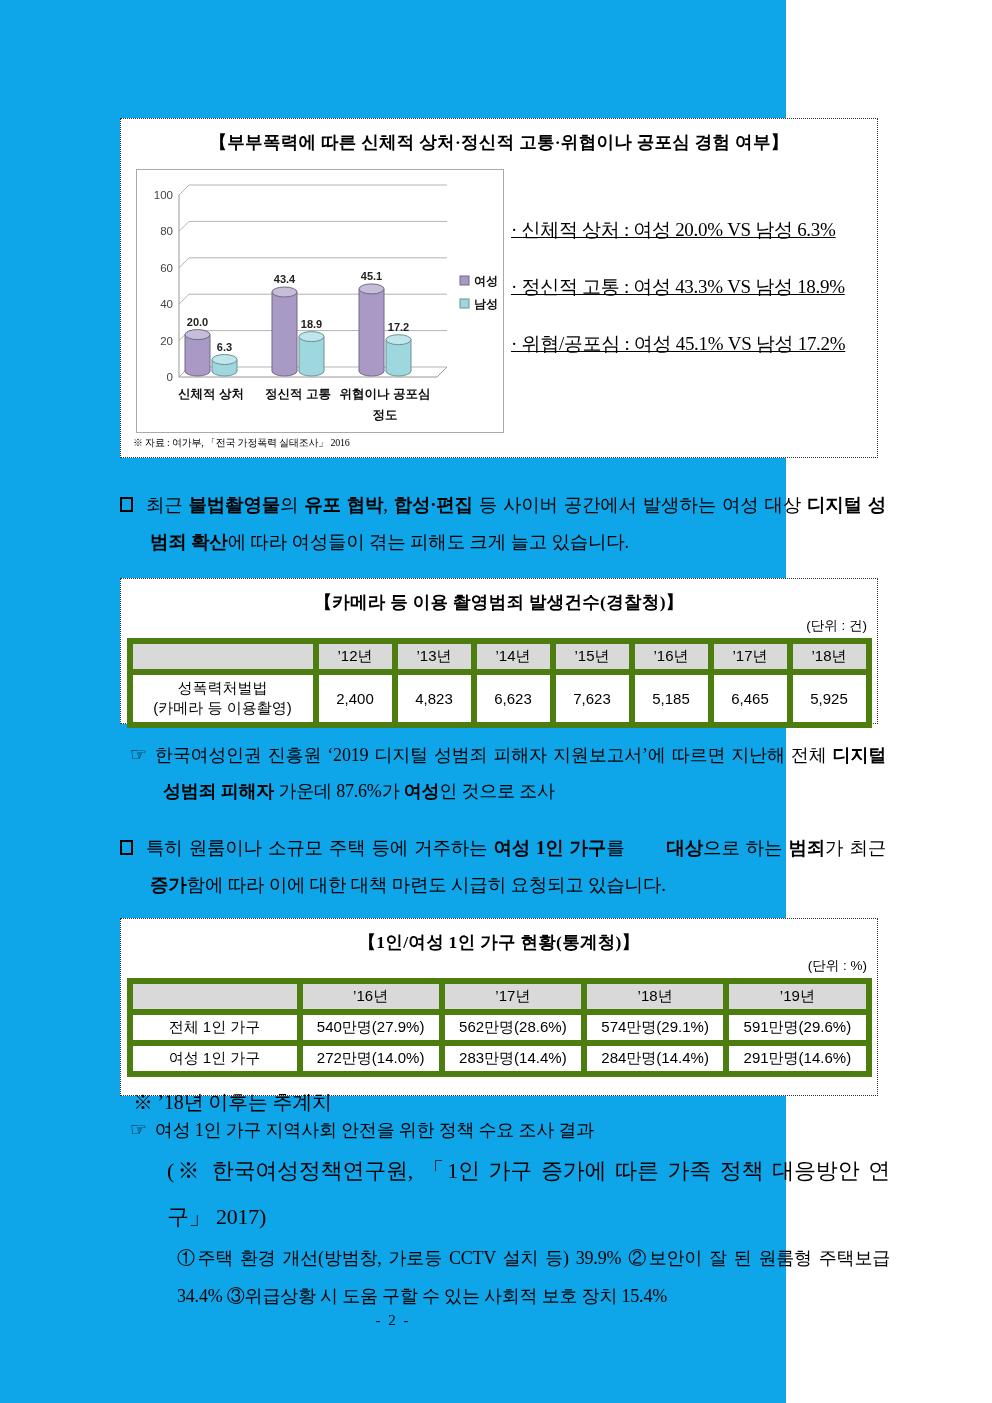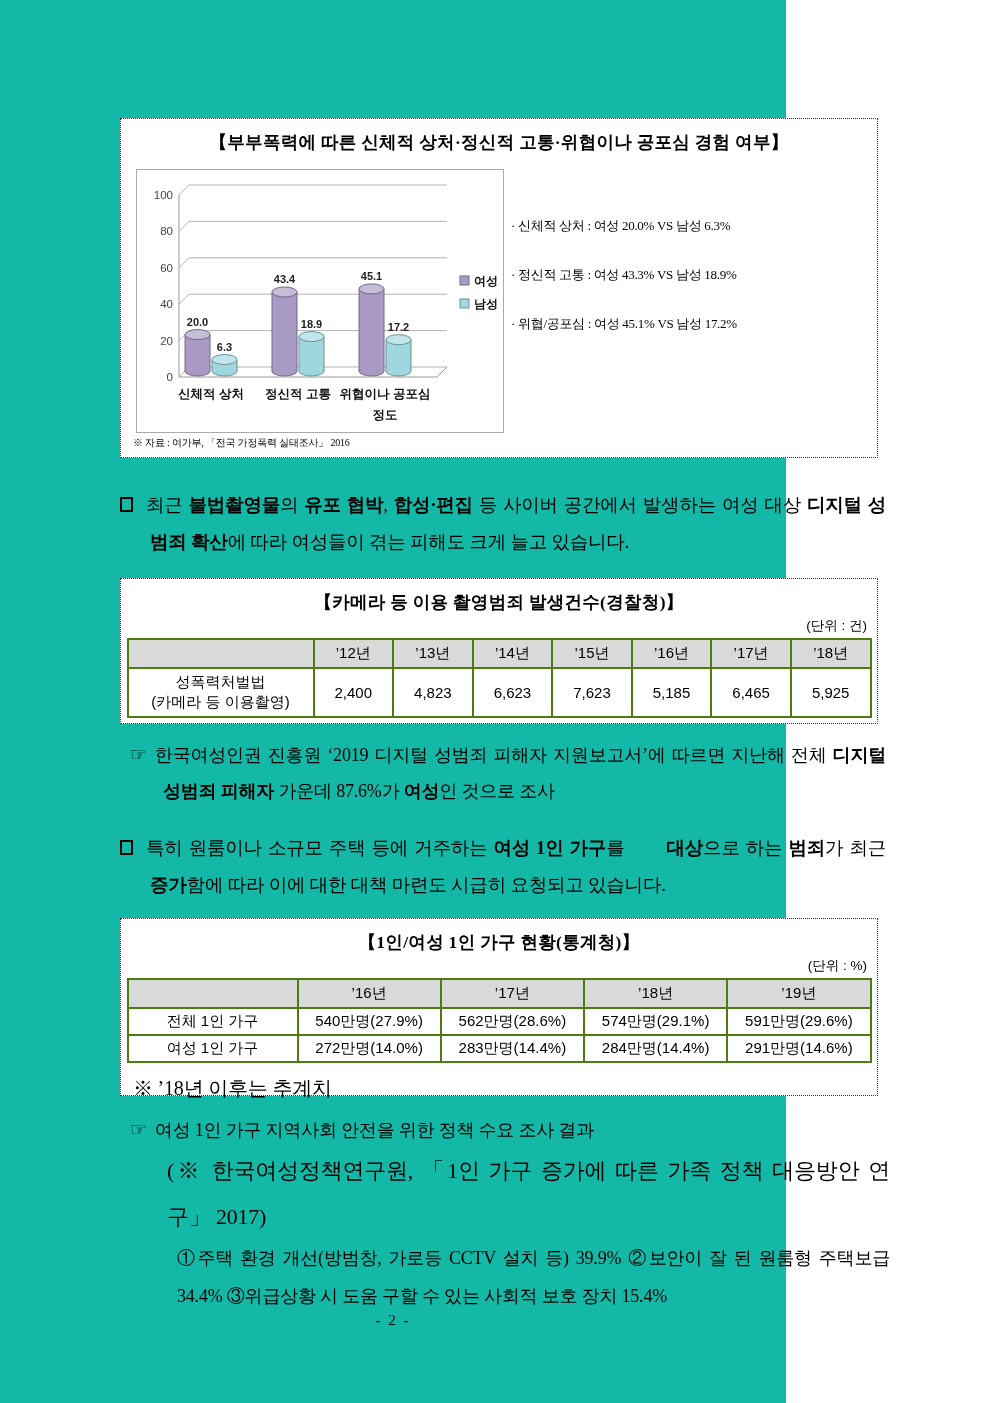--- a/index.html
+++ b/index.html
@@ -4,21 +4,21 @@
 <style>
   * { box-sizing: border-box; margin: 0; padding: 0; }
   html, body { background: #fff; }
   body {
     width: 992px; height: 1403px;
     font-family: "Liberation Serif", "DejaVu Serif", serif;
     color: #000;
     position: relative;
     overflow: hidden;
   }
-  .page { position: relative; width: 786px; height: 1403px; background: #14b8a6; }
+  .page { position: relative; width: 786px; height: 1403px; background: #0ea5e9; }
 
   
   .dotted-box {
     position: absolute;
     left: 120px;
     width: 758px;
     border: 1.5px dotted #333;
     background: #fff;
   }
   .box-title {
@@ -31,21 +31,22 @@
 
   
   #box-chart { top: 118px; height: 340px; }
   .chart-frame {
     position: absolute; left: 15px; top: 50px;
     width: 368px; height: 264px;
     border: 1px solid #aaa; background: #fff;
   }
   .chart-bullets {
     position: absolute; left: 390px; top: 98px; width: 362px;
-    font-size: 13px;
+    font-size: 19px;
+    text-decoration: underline;
   }
   .chart-bullet { margin-bottom: 31px; white-space: nowrap; letter-spacing: -0.3px; }
   .chart-source {
     position: absolute; left: 12px; bottom: 7px;
     font-size: 10px; letter-spacing: -0.2px;
   }
 
   
   .para {
     position: absolute; left: 120px; width: 766px;
@@ -84,21 +85,21 @@
   }
   table.data-table {
     border-collapse: collapse;
     margin: 0 auto;
     width: 745px;
     font-family: "Liberation Sans", "DejaVu Sans", sans-serif;
     font-size: 15px;
     text-align: center;
   }
   table.data-table th, table.data-table td {
-    border: 2px solid #4d7c0f;
+    border: 6px solid #4d7c0f;
     padding: 3px 2px;
     font-weight: normal;
   }
   table.data-table thead th { background: #d9d9d9; height: 29px; }
   #crime-table td { height: 47px; }
   #crime-table .row-label { line-height: 1.35; }
   #house-table td { height: 27px; }
   .box-note {
     font-size: 20px; margin: 12px 0 0 12px;
     letter-spacing: -0.2px;

